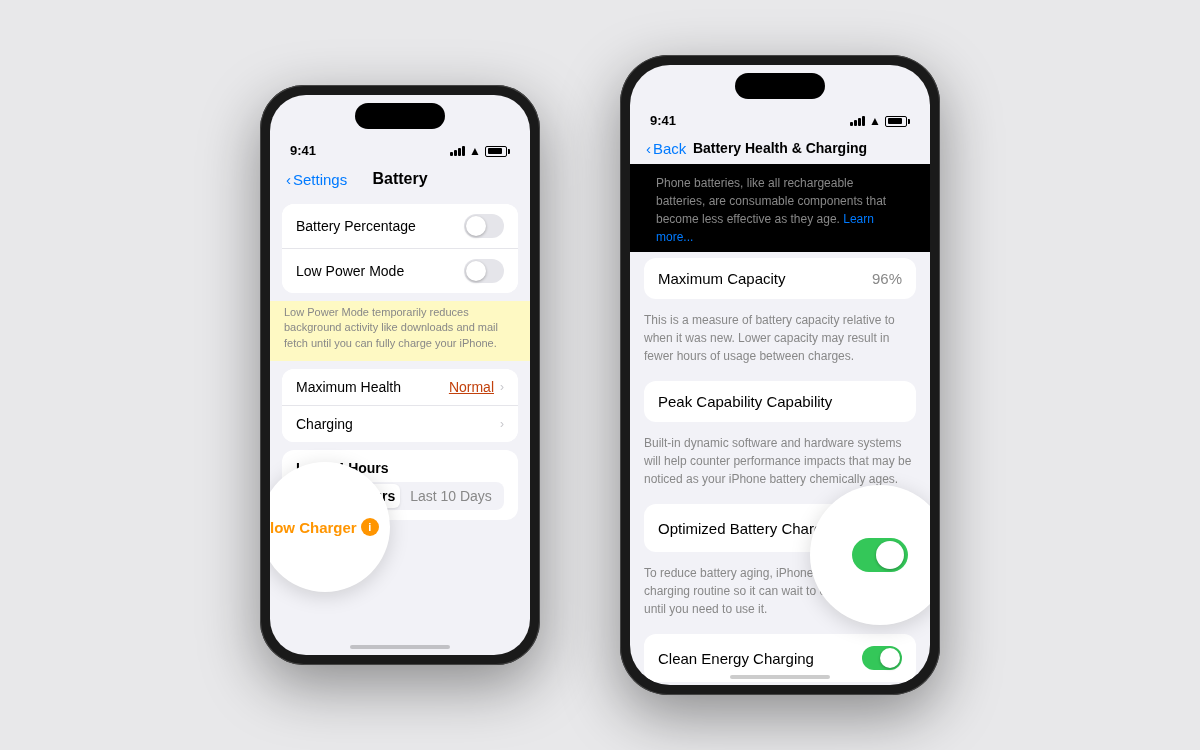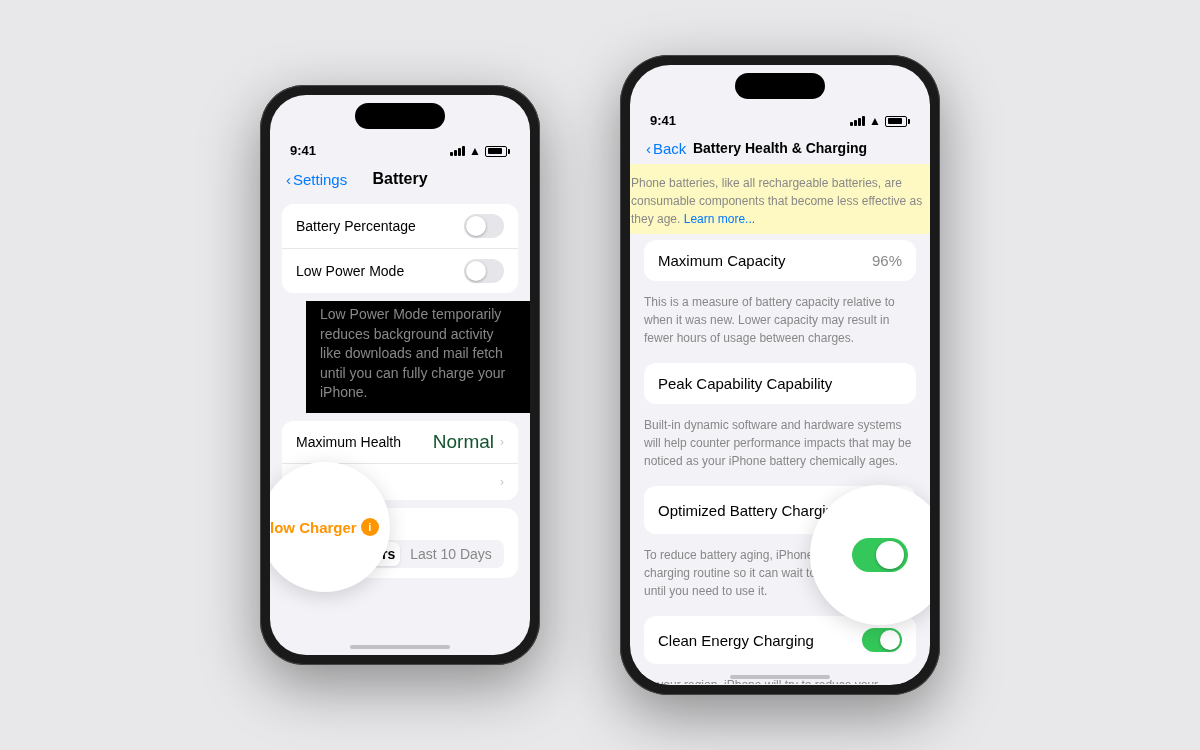--- a/index.html
+++ b/index.html
@@ -103,22 +103,23 @@
     .row-label {
       font-size: 14px;
       color: #000;
     }
     .row-right {
       display: flex;
       align-items: center;
       gap: 6px;
     }
     .row-value {
-      font-size: 19px;
-      color: #14532d;
+      font-size: 14px;
+      color: #c2410c;
+      text-decoration: underline;
     }
     .chevron {
       color: #c7c7cc;
       font-size: 12px;
     }
 
     
     .toggle {
       width: 40px;
       height: 24px;
@@ -140,26 +141,25 @@
       position: absolute;
       top: 2px;
       box-shadow: 0 1px 3px rgba(0,0,0,0.3);
       transition: left 0.2s;
     }
     .toggle.off .toggle-thumb { left: 2px; }
     .toggle.on .toggle-thumb { left: 18px; }
 
     
     .desc-text {
-      font-size: 14px;
+      font-size: 11px;
       color: #888;
       padding: 4px 14px 10px;
       line-height: 1.4;
-      background: #000000;
-      margin-left: 36px;
+      background: #fef9c3;
     }
 
     
     .chart-section {
       background: #fff;
       margin: 8px 12px;
       border-radius: 12px;
       padding: 10px 14px;
     }
     .chart-tabs {
@@ -286,23 +286,23 @@
       line-height: 1.5;
       background: #f2f2f7;
     }
     .desc2 a, .learn-more {
       color: #007aff;
     }
 
     .intro-text {
       font-size: 12px;
       color: #888;
-      padding: 10px 1px 6px;
+      padding: 10px 26px 6px;
       line-height: 1.5;
-      background: #fef9c3;
+      background: #000000;
     }
 
     
     .magnify-circle {
       position: absolute;
       bottom: 60px;
       right: -20px;
       width: 140px;
       height: 140px;
       background: #fff;

